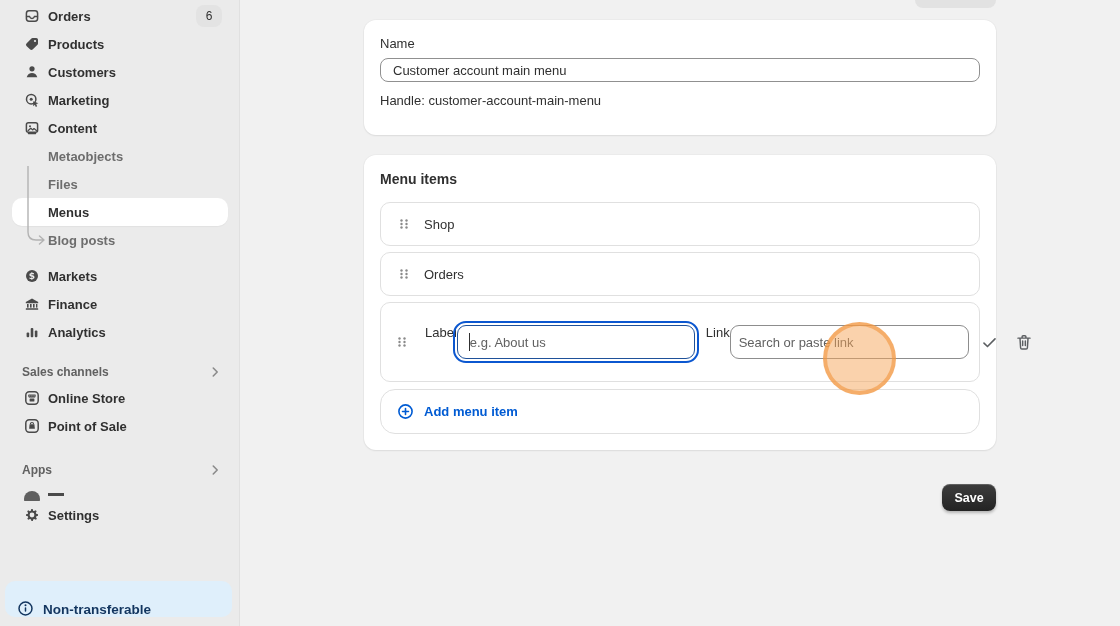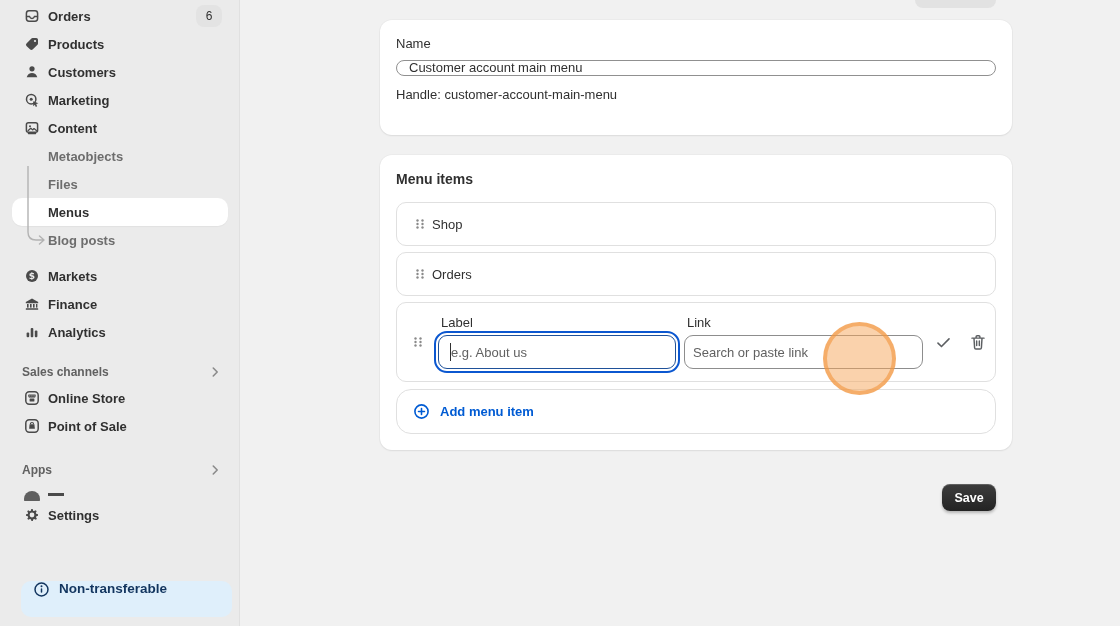--- a/index.html
+++ b/index.html
@@ -21,46 +21,46 @@
     font-size:12px; font-weight:500; color:#303030; padding:0 7px; }
   .nav-gap-sm { height:8px; } .nav-gap-md { height:14px; } .nav-gap-lg { height:18px; }
   .nav-header { display:flex; align-items:center; height:24px; margin:0 11px 0 12px;
     padding:0 6px 0 10px; font-size:12px; font-weight:600; color:#616161; }
   .nav-header .chev { margin-left:auto; color:#8a8a8a; display:flex; }
   .tree-connector { position:absolute; left:20px; top:166px; pointer-events:none; z-index:2; }
   .clipped-item { height:17px; overflow:hidden; margin:2px 11px 0 12px; padding-left:12px;
     display:flex; align-items:flex-start; }
   .clipped-icon { width:16px; height:16px; border-radius:50%; background:#5f5f5f; margin-top:7px; }
   .clipped-text { width:16px; height:14px; margin:9px 0 0 8px; border-top:3px solid #4a4a4a; }
-  .sidebar-footer { position:absolute; left:21px; right:7px; bottom:9px; height:36px;
-    background:#dfeffb; border-radius:10px; display:flex; align-items:flex-start;
+  .sidebar-footer { position:absolute; left:5px; right:7px; bottom:9px; height:36px;
+    background:#dfeffb; border-radius:10px; display:flex; align-items:flex-end;
     padding:0 12px; gap:9px; color:#12355f; font-size:13.5px; font-weight:600; }
 
   
   .main { position:absolute; left:241px; top:0; right:0; bottom:0; background:#f1f1f1; }
   .partial-top-button { position:absolute; left:674px; top:0; width:81px; height:8px;
     background:#e2e2e2; border-radius:0 0 10px 10px; }
-  .card { position:absolute; left:16px; width:632px; background:#ffffff; border-radius:12px;
+  .card { position:absolute; left:0; width:632px; background:#ffffff; border-radius:12px;
     box-shadow:0 1px 2px rgba(0,0,0,.07), 0 0 0 1px rgba(0,0,0,.025); padding:16px; }
   .card-name { top:20px; height:115px; }
   .card-menu { top:155px; height:295px; }
   .field-label { font-size:13px; color:#303030; margin-bottom:7px; }
-  .text-input { width:100%; height:16px; border:1px solid #909090; border-radius:8px;
+  .text-input { width:100%; height:24px; border:1px solid #909090; border-radius:8px;
     padding:0 12px; font-size:13px; color:#303030; font-family:"Liberation Sans",sans-serif;
     background:#fff; outline:none; }
   .handle-text { margin-top:11px; font-size:13px; color:#303030; }
   .card-title { font-size:14px; font-weight:700; color:#303030; margin-bottom:15px; }
   .menu-row { border:1px solid #e0e0e0; border-radius:10px; background:#fff;
     display:flex; align-items:center; padding:0 16px; margin-bottom:6px; }
-  .menu-row.simple { height:44px; gap:5px; }
+  .menu-row.simple { height:44px; gap:13px; }
   .menu-row.simple .mi-label { font-size:13px; color:#303030; }
   .menu-row.editor { height:80px; margin-bottom:7px; align-items:center; padding:0 16px 0 14px; }
   .drag { color:#8a8a8a; display:flex; cursor:grab; }
   .editor-fields { display:flex; gap:8px; margin-left:13px; align-items:flex-start; }
-  .fgroup { display:flex; flex-direction:column; }
+  .fgroup { display:flex; flex-direction:row; }
   .fgroup .flabel { font-size:13px; color:#303030; margin:0 0 5px 3px; }
   .fwrap { position:relative; }
   .editor-input { height:34px; border:1px solid #8d8d8d; border-radius:9px; padding:0 12px;
     font-size:13px; color:#303030; background:#fff; outline:none;
     font-family:"Liberation Sans",sans-serif; }
   .editor-input::placeholder, .text-input::placeholder { color:#616161; opacity:1; }
   .editor-input.focused { border:1.5px solid #1f5199; outline:2px solid #0b57d0; outline-offset:2px; }
   .label-input { width:238px; }
   .link-input { width:239px;padding-left:8px; }
   .caret { position:absolute; left:12px; top:8px; width:1.3px; height:18px; background:#303030; }

